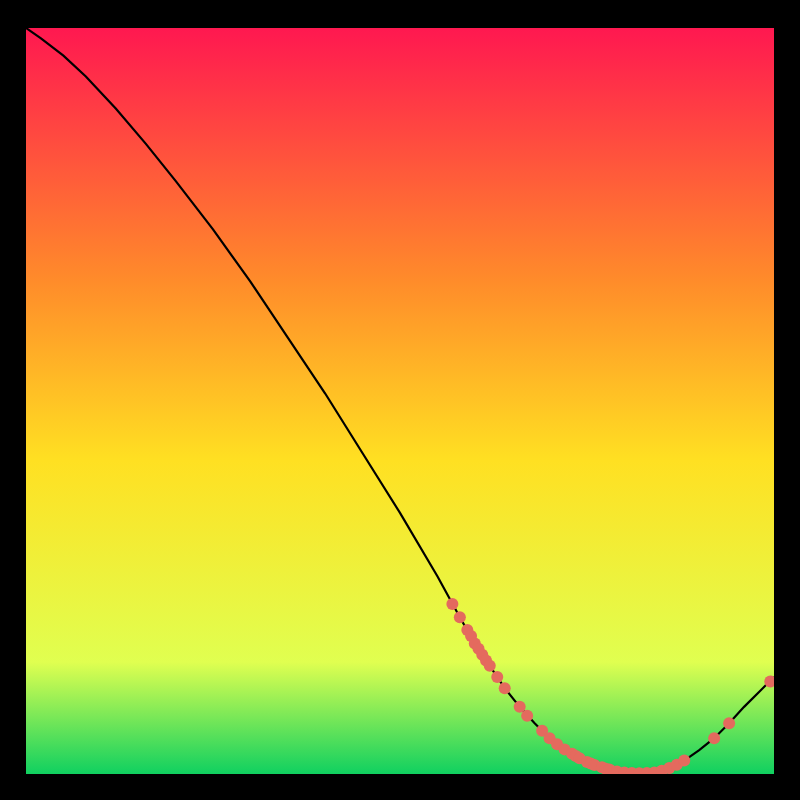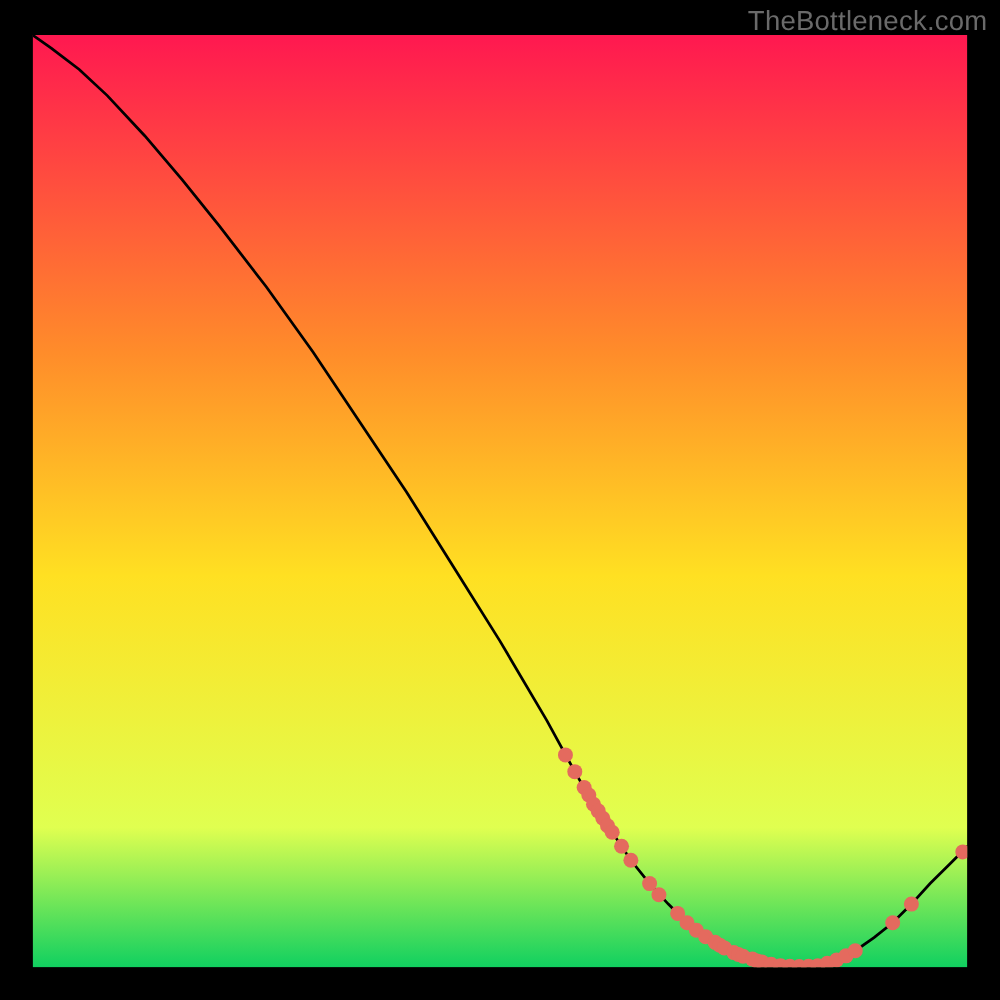--- a/index.html
+++ b/index.html
@@ -35,21 +35,20 @@
     width: 748px;   
     height: 746px;  
     overflow: hidden;
   }
   svg { display: block; }
 </style>
 </head>
 <body>
 
 <div class="frame">
-  <div class="watermark">TheBottleneck.com</div>
 
   <div class="plot-area">
     <svg id="chart-svg" width="748" height="746" viewBox="0 0 748 746" preserveAspectRatio="none">
       <defs>
         <linearGradient id="bg-grad" x1="0" y1="0" x2="0" y2="1">
           <stop id="g0" offset="0%" stop-color="#ff1850"></stop>
           <stop id="g1" offset="34%" stop-color="#ff8c2a"></stop>
           <stop id="g2" offset="58%" stop-color="#ffe022"></stop>
           <stop id="g3" offset="85%" stop-color="#e0ff50"></stop>
           <stop id="g4" offset="100%" stop-color="#10d060"></stop>

